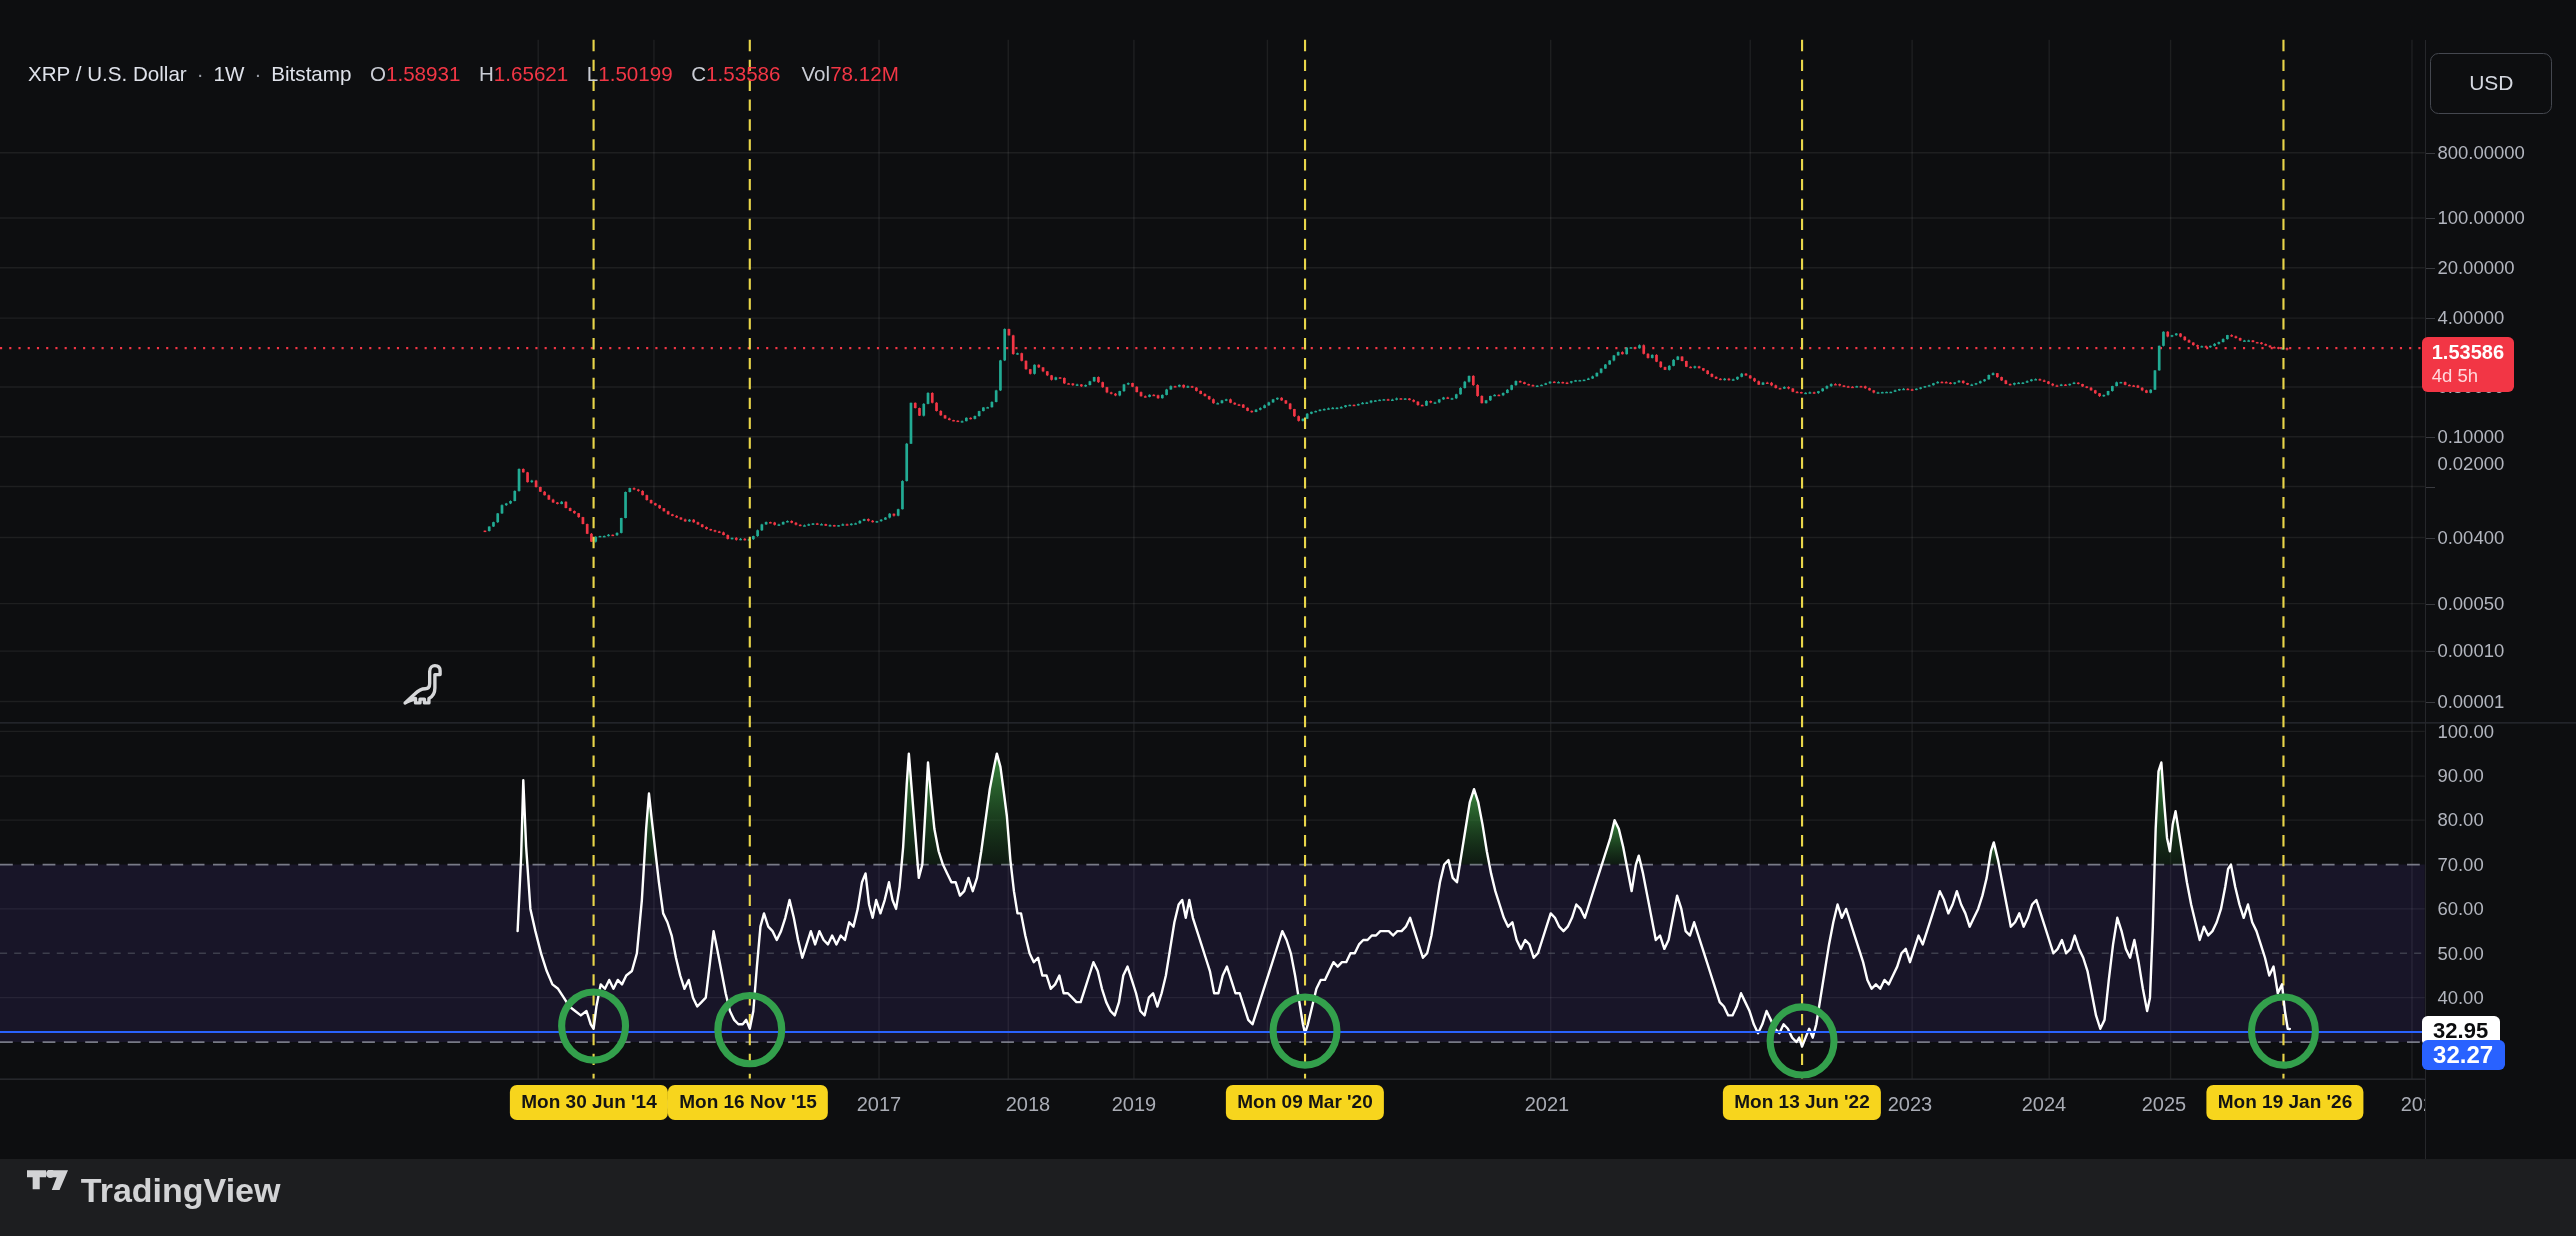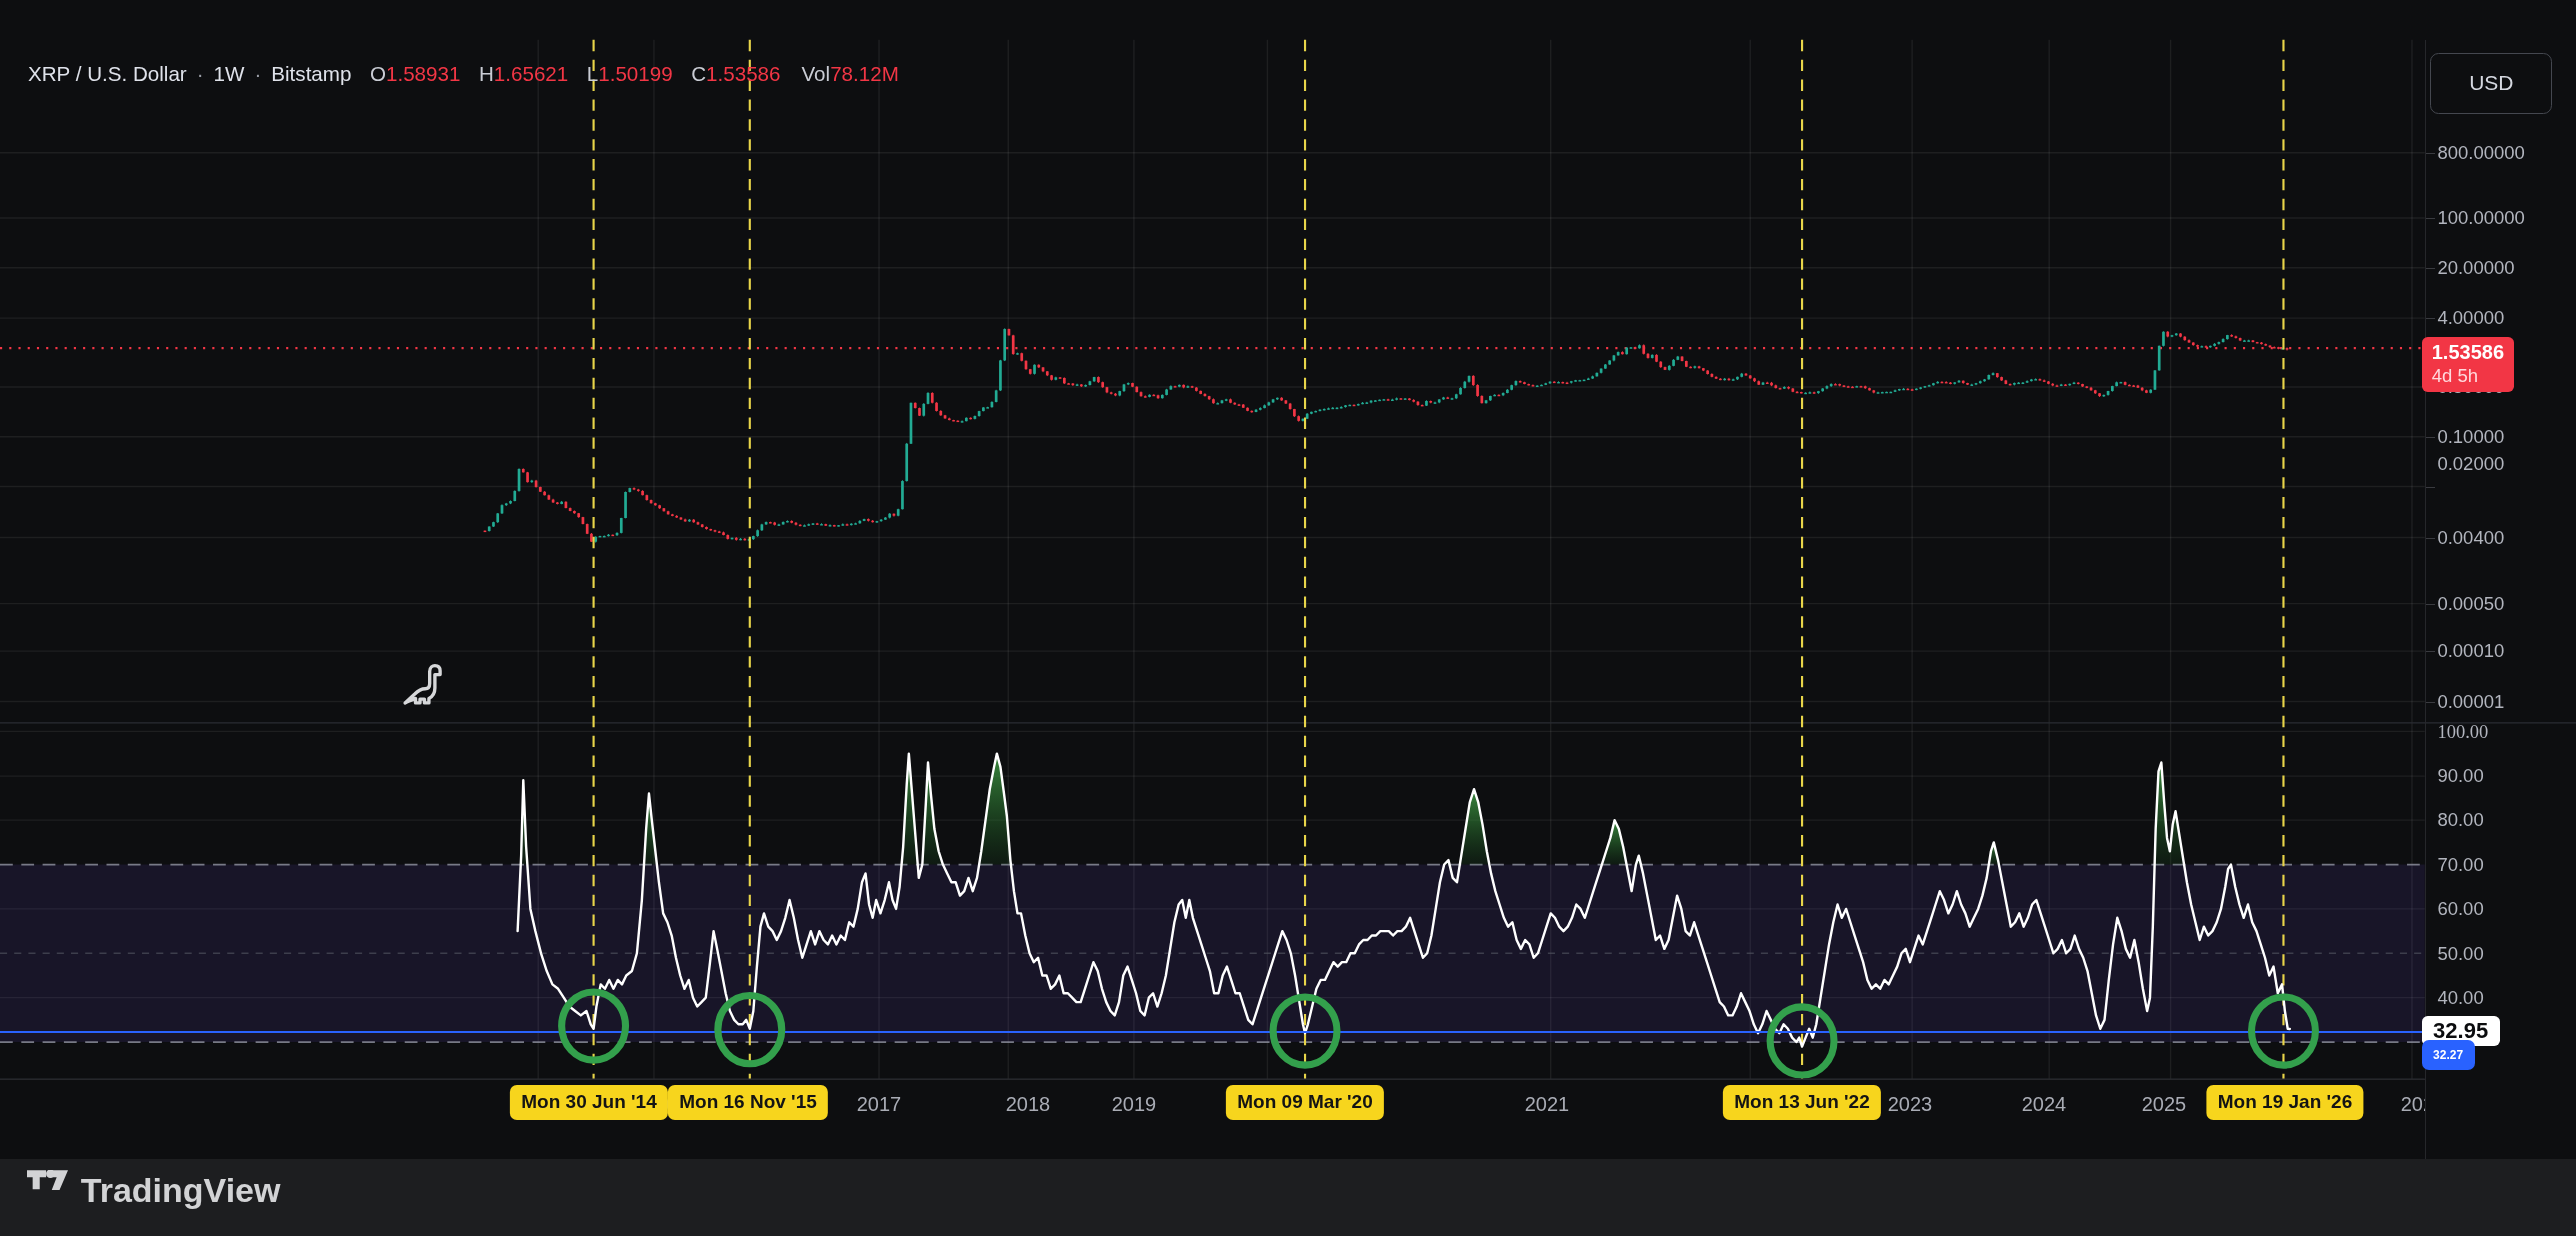--- a/index.html
+++ b/index.html
@@ -21,21 +21,21 @@
   #price-axis{position:absolute;left:2425px;top:40px;width:151px;height:1119px;border-left:1.4px solid #26272b;
               background:transparent;z-index:20;}
   .axlabel{position:absolute;left:11.4px;transform:translateY(-50%);font-size:18.5px;color:#b2b5be;white-space:nowrap;}
   .tick{position:absolute;left:0;width:8.5px;height:1.4px;background:#3a3b40;}
   #usd-btn{position:absolute;left:4.3px;top:12.8px;width:122px;height:61px;border:1.4px solid #44474f;border-radius:8.5px;
            color:#d5d8e0;font-size:21px;display:flex;align-items:center;justify-content:center;box-sizing:border-box;cursor:pointer;}
   .badge{position:absolute;border-radius:5.7px;font-weight:bold;z-index:25;box-sizing:border-box;}
   #price-badge{left:-4.3px;top:297px;padding:4.3px 10px;background:#f23645;color:#fff;font-size:20px;line-height:23px;text-align:left;}
   #price-badge .cd{font-weight:normal;font-size:18.5px;color:#ffd9dd;}
   #rsi-badge{left:-4.3px;top:976px;padding:2.8px 11.4px;background:#ffffff;color:#0b0c0e;font-size:22px;line-height:24px;}
-  #rsi-line-badge{left:-4.3px;top:1000px;padding:2.8px 11.4px;background:#2962ff;color:#fff;font-size:12px;line-height:24px;border-radius:7px;}
+  #rsi-line-badge{left:-4.3px;top:1000px;padding:2.8px 11.4px;background:#2962ff;color:#fff;font-size:24px;line-height:24px;}
   
   #time-axis{position:absolute;left:0;top:1079px;width:2425px;height:80px;border-top:1.4px solid #26272b;overflow:hidden;z-index:18;}
   .year{position:absolute;top:12.8px;transform:translateX(-50%);font-size:20px;color:#a9acb5;}
   .event-badge{position:absolute;top:5px;transform:translateX(-50%);background:#f7d51d;color:#141414;
                font-size:19px;font-weight:bold;padding:6.4px 11.4px;border-radius:7px;white-space:nowrap;z-index:22;}
   
   #footer{position:absolute;left:0;top:1159px;width:2576px;height:78px;background:#1d1e20;z-index:40;}
   #tv-logo{position:absolute;left:27px;top:11.4px;display:flex;align-items:center;color:#d2d3d5;}
   #tv-logo .word{font-size:34px;font-weight:bold;margin-left:12.8px;letter-spacing:0;}
 </style>
@@ -1017,21 +1017,21 @@
       <div class="axlabel" style="top: 424px;">0.02000</div>
       <div class="tick" style="top: 447px;"></div>
       <div class="axlabel" style="top: 498px;">0.00400</div>
       <div class="tick" style="top: 498px;"></div>
       <div class="axlabel" style="top: 564px;">0.00050</div>
       <div class="tick" style="top: 564px;"></div>
       <div class="axlabel" style="top: 611px;">0.00010</div>
       <div class="tick" style="top: 611px;"></div>
       <div class="axlabel" style="top: 662px;">0.00001</div>
       <div class="tick" style="top: 662px;"></div>
-      <div class="axlabel" style="top: 692px; font-family: Liberation Serif, serif;">100.00</div>
+      <div class="axlabel" style="top: 692px;">100.00</div>
       <div class="axlabel" style="top: 736px;">90.00</div>
       <div class="axlabel" style="top: 780px;">80.00</div>
       <div class="axlabel" style="top: 825px;">70.00</div>
       <div class="axlabel" style="top: 869px;">60.00</div>
       <div class="axlabel" style="top: 914px;">50.00</div>
       <div class="axlabel" style="top: 958px;">40.00</div>
     </div>
 
   <div id="time-axis">
       <div class="year" style="left: 516px;">2</div>

